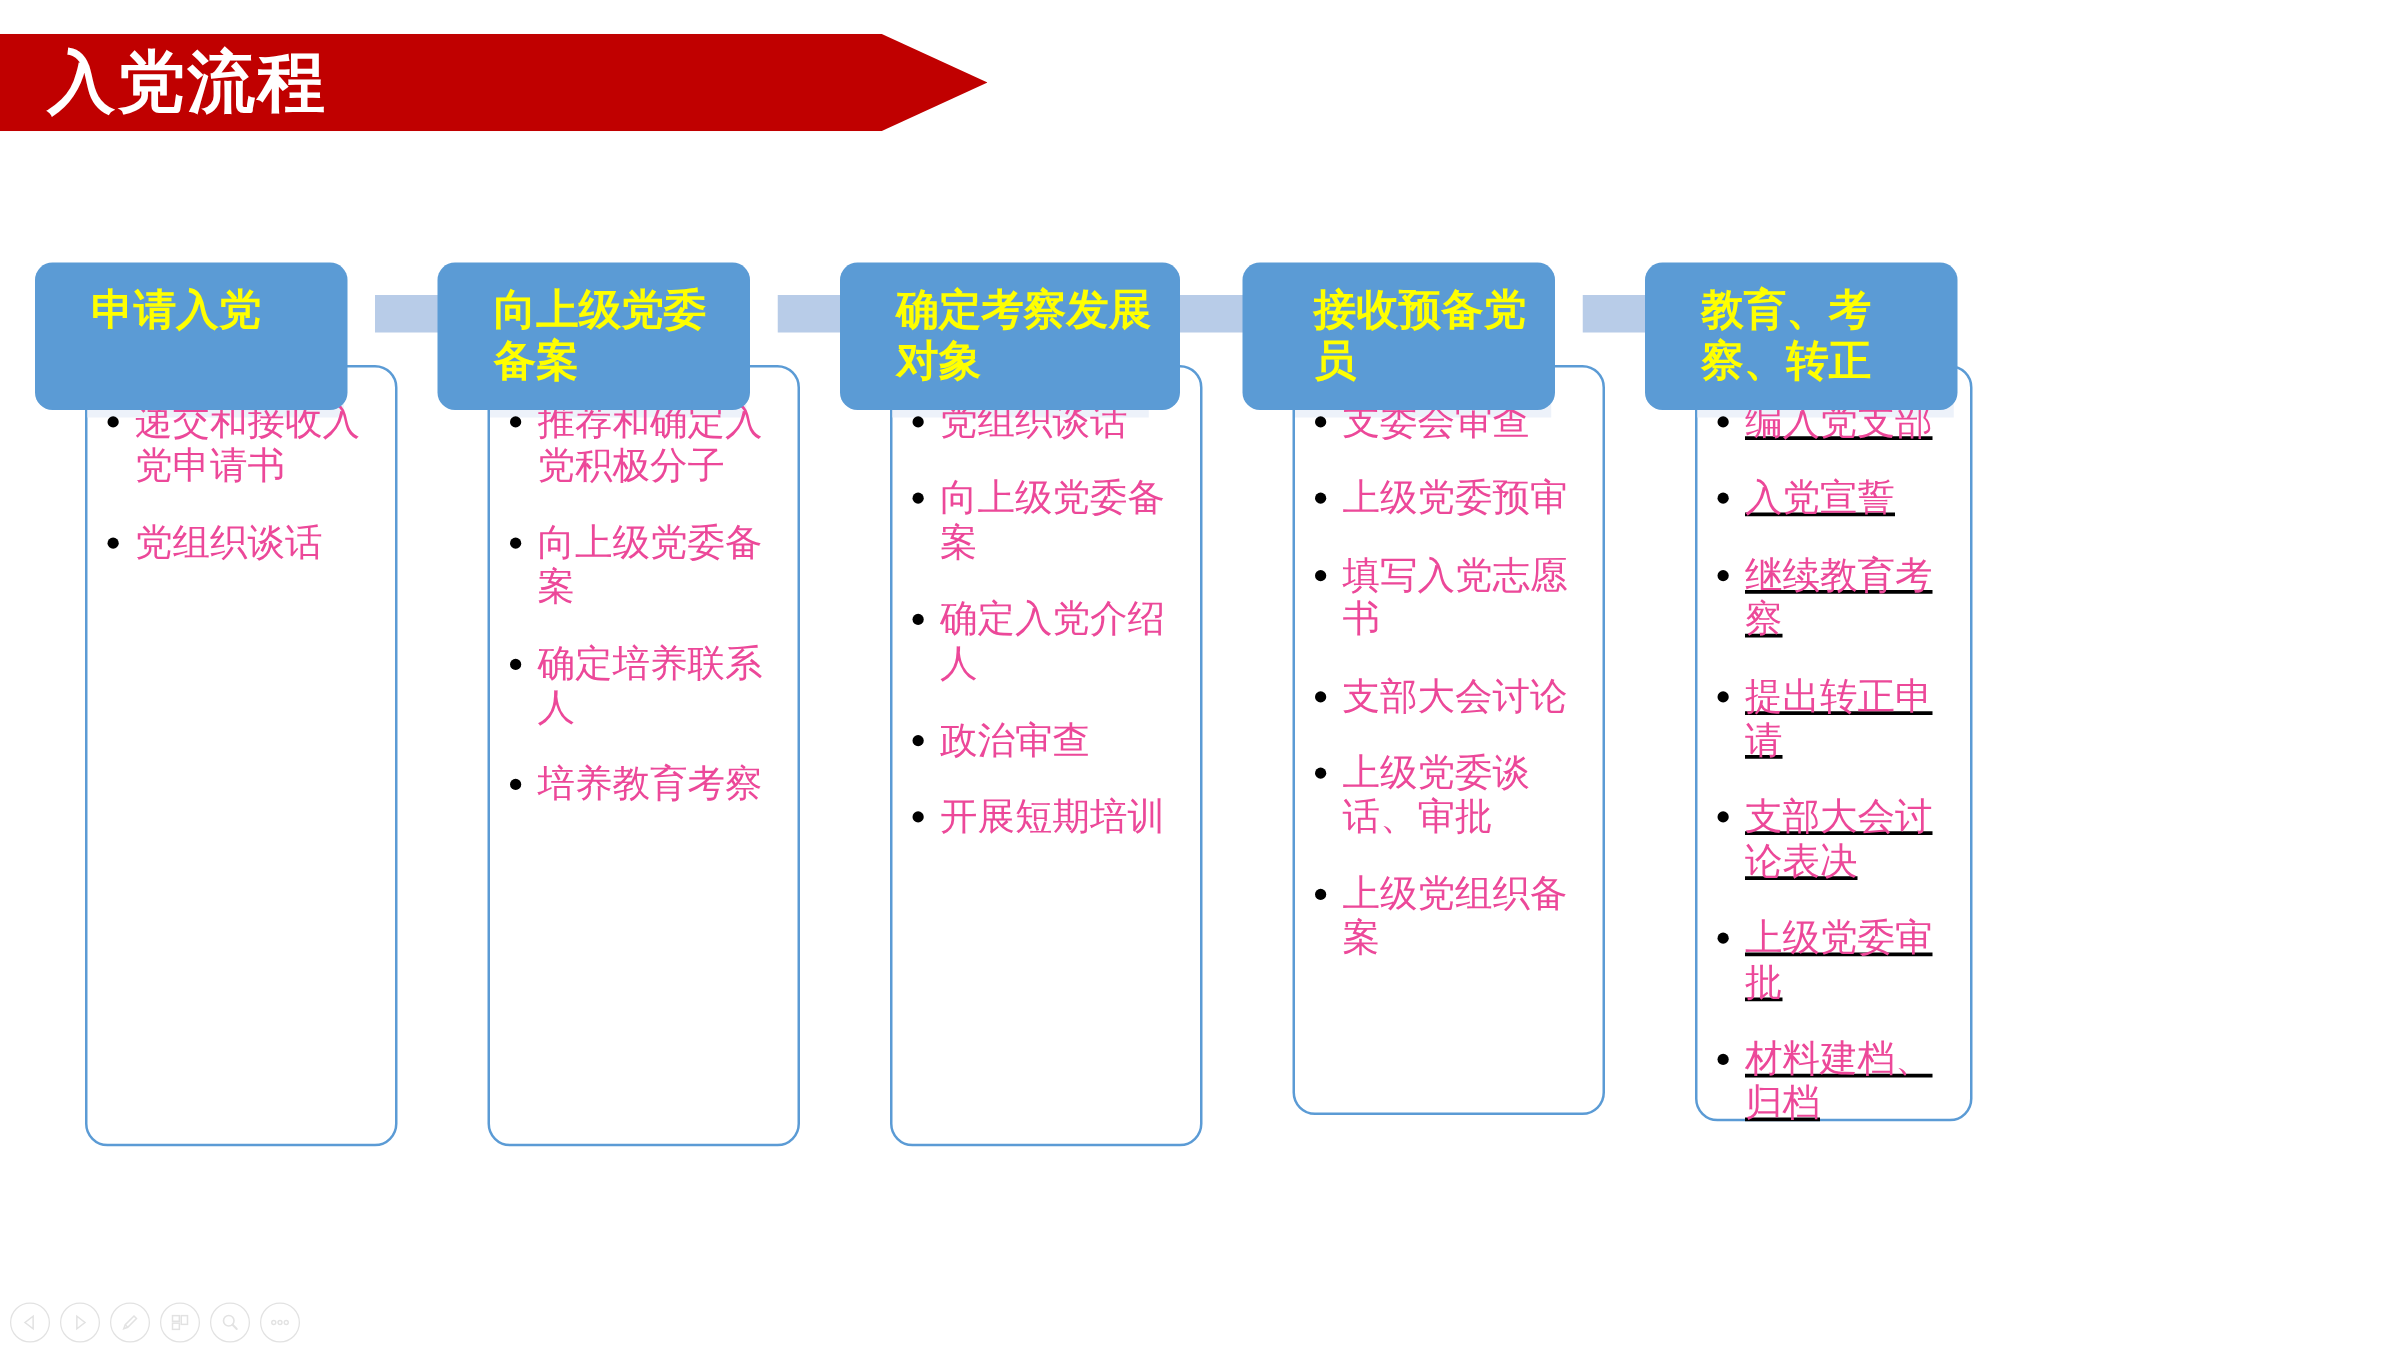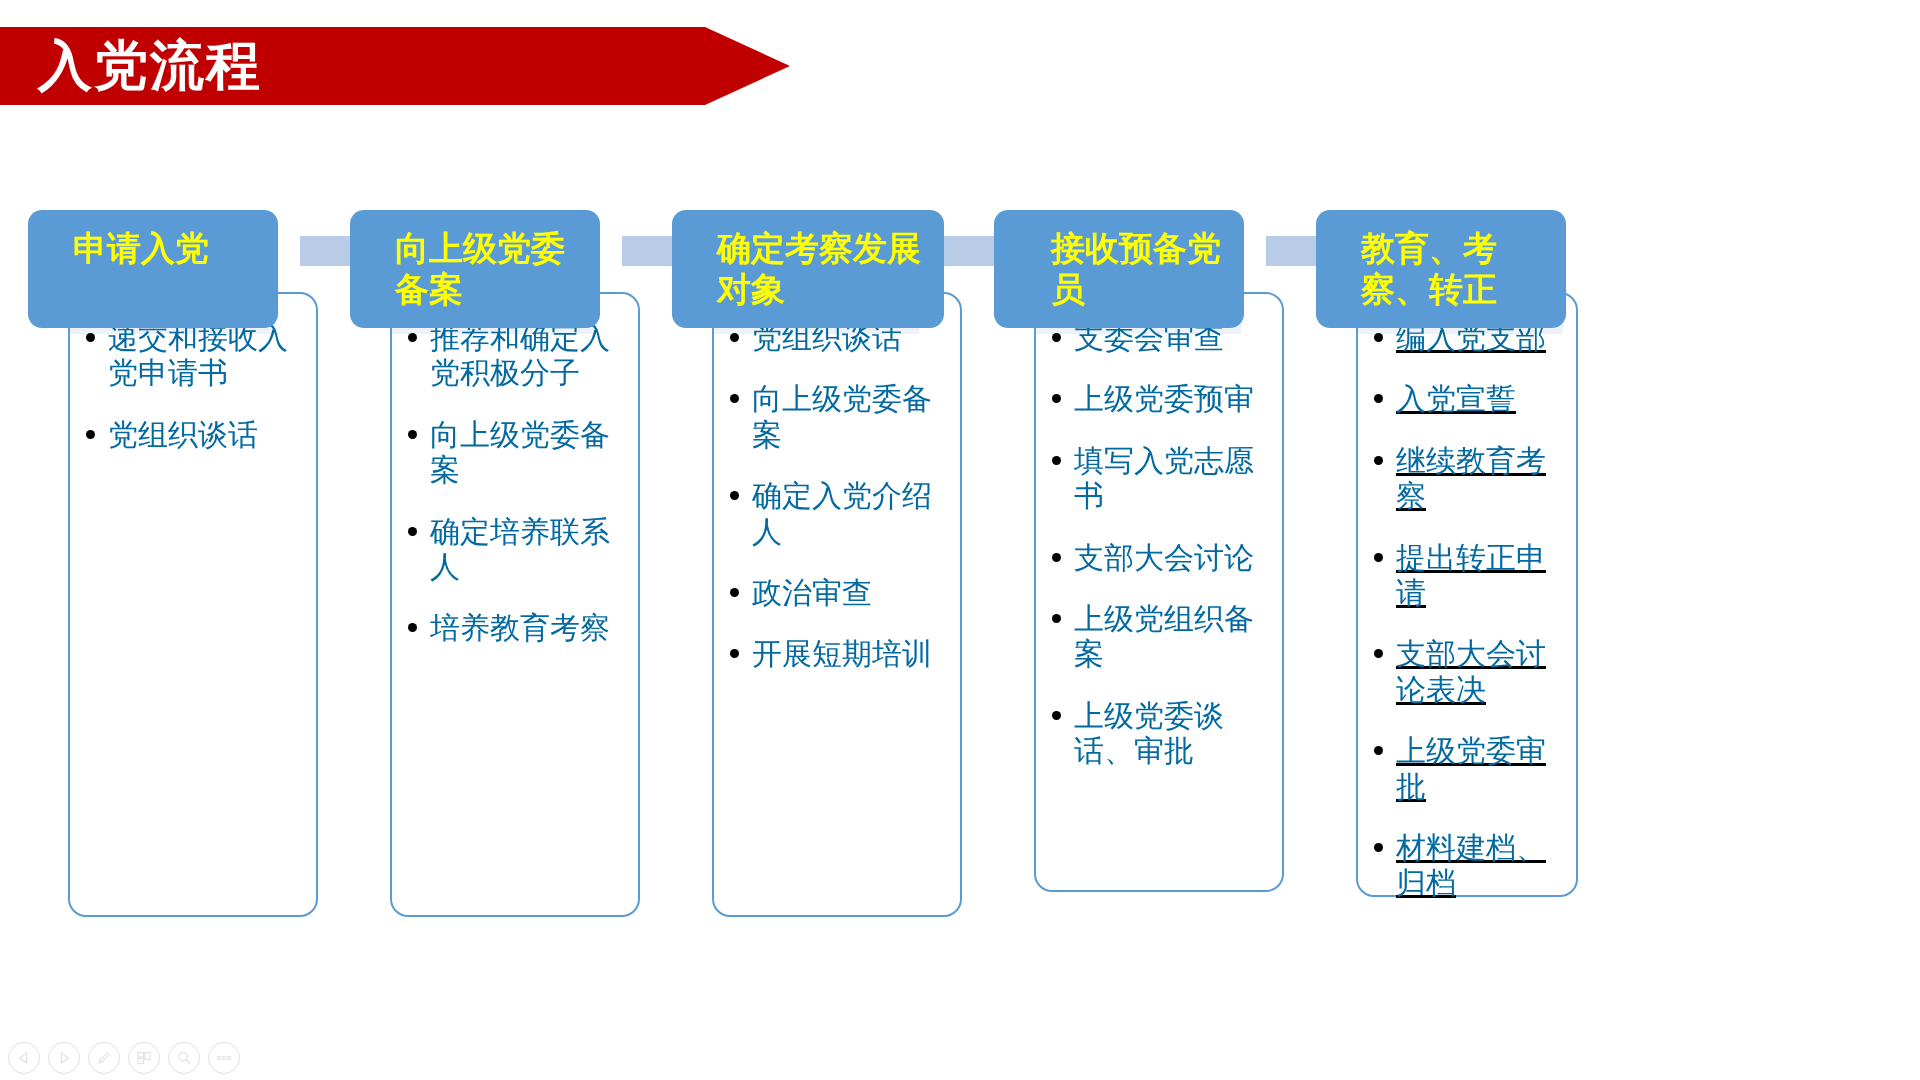--- a/index.html
+++ b/index.html
@@ -104,21 +104,21 @@
   .bullet-list {
     margin: 0;
     padding: 0;
     list-style: none;
     position: relative;
   }
   .bullet-item {
     position: relative;
     padding-left: 30px;
     margin-bottom: 26px;
-    color: #0369a1;
+    color: #ec4899;
     font-size: 30px;
     line-height: 1.18;
     font-weight: 500;
   }
   .bullet-item:last-child { margin-bottom: 0; }
   .bullet-item .dot {
     position: absolute;
     left: 8px;
     top: 13px;
     width: 9px;
@@ -281,25 +281,25 @@
         <li class="bullet-item">
           <span class="dot"></span>
           <span>填写入党志愿书</span>
         </li>
         <li class="bullet-item">
           <span class="dot"></span>
           <span>支部大会讨论</span>
         </li>
         <li class="bullet-item">
           <span class="dot"></span>
+          <span>上级党委谈话、审批</span>
+        </li>
+        <li class="bullet-item">
+          <span class="dot"></span>
           <span>上级党组织备案</span>
-        </li>
-        <li class="bullet-item">
-          <span class="dot"></span>
-          <span>上级党委谈话、审批</span>
         </li>
       </ul>
     </div>
     <div class="stage-header" style="width:250px;min-height:118px;padding-left:30px;">
       <span class="stage-title">接收预备党员</span>
     </div>
   </div>
 
   <div class="connector" style="left:1266px;">
     <svg width="92" height="58" viewBox="0 0 92 58">

